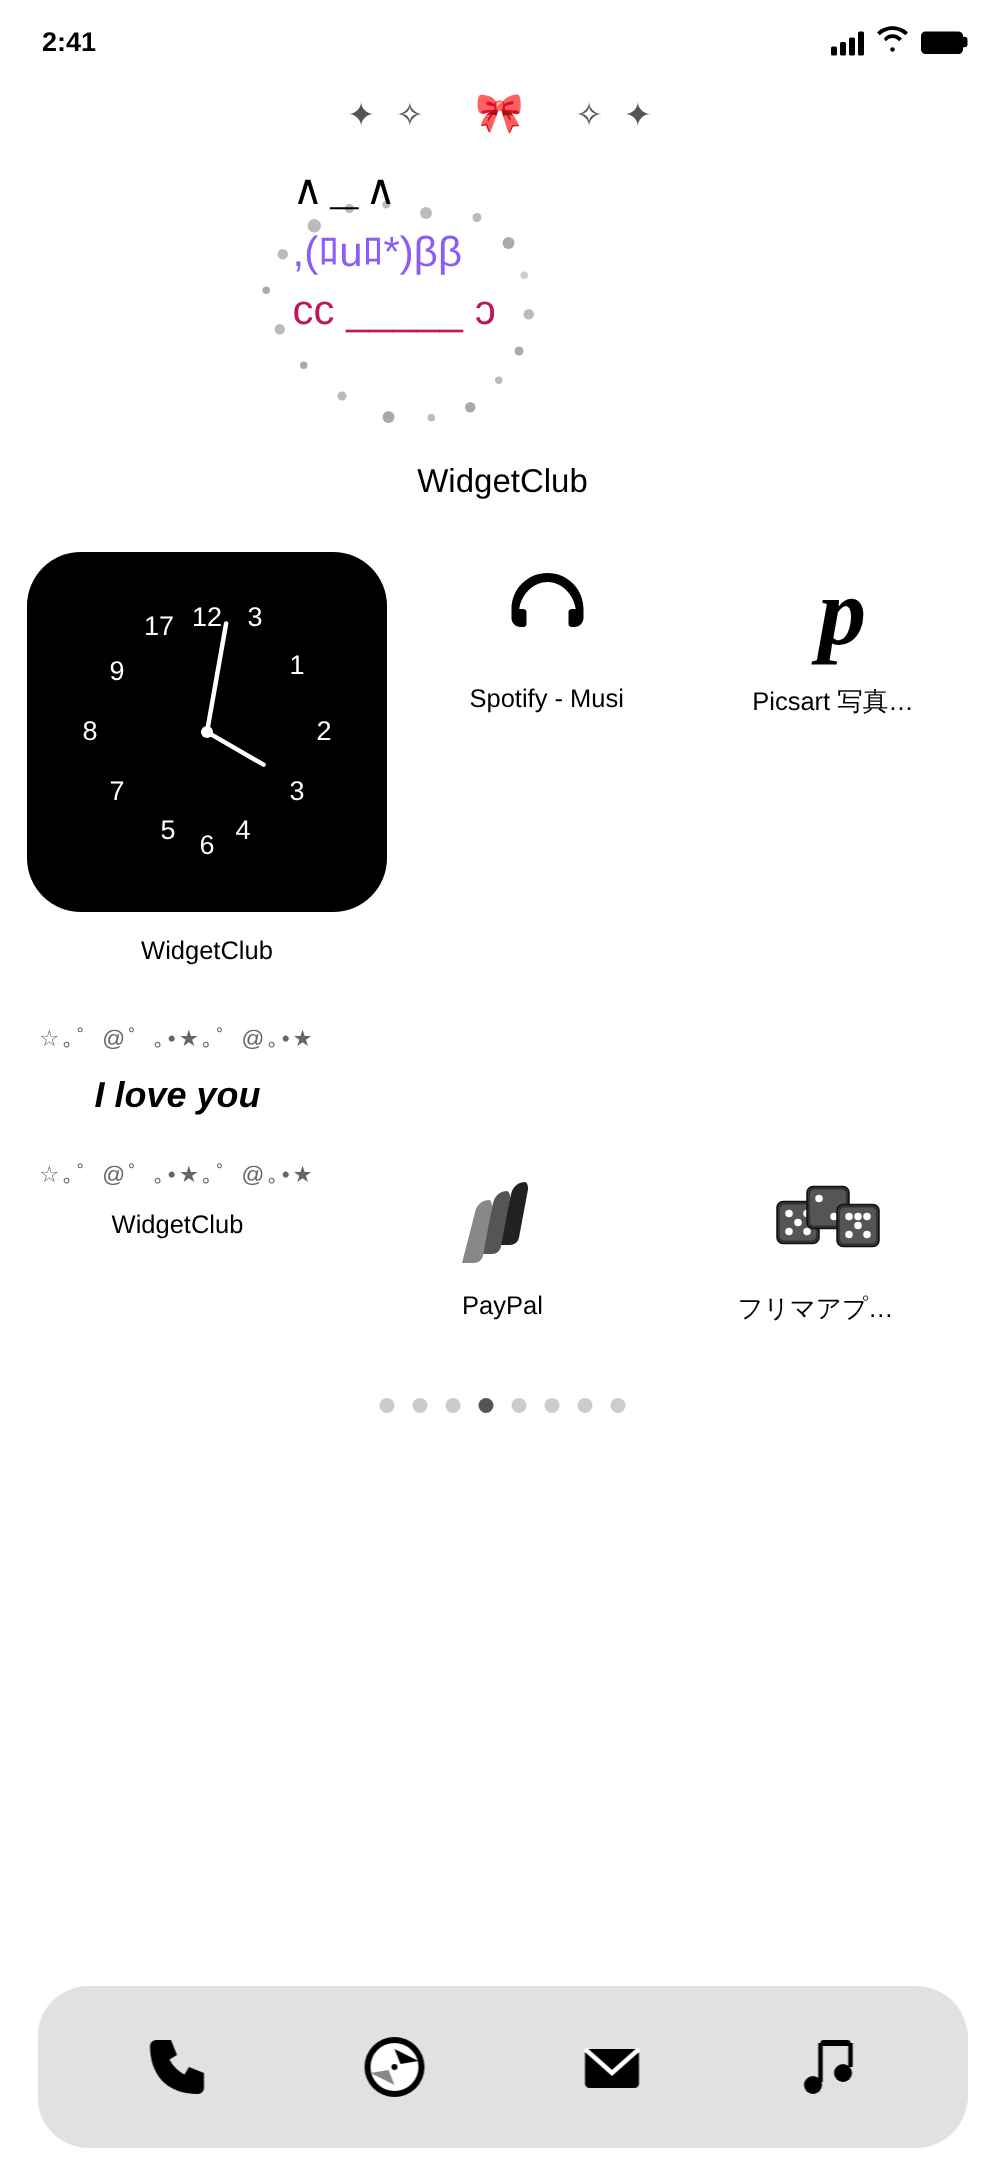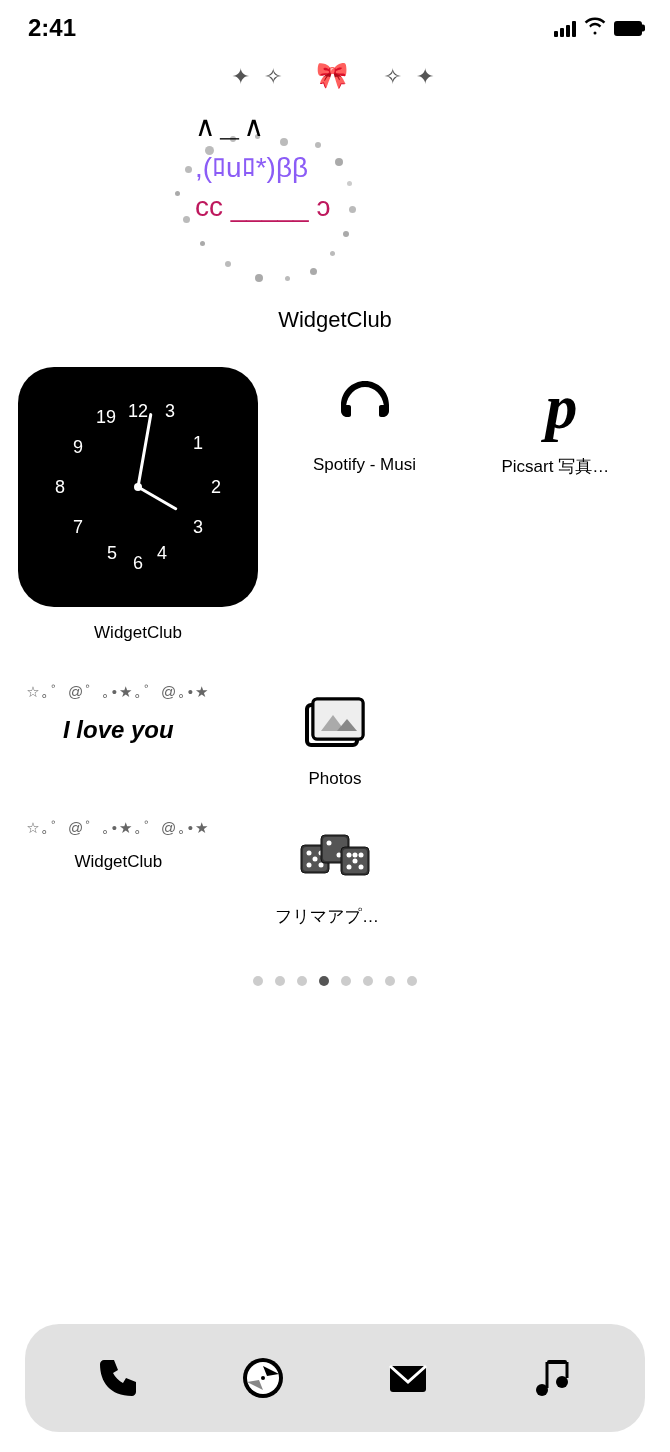--- a/index.html
+++ b/index.html
@@ -15,21 +15,21 @@
 
     
     .status-bar {
       display: flex;
       justify-content: space-between;
       align-items: center;
       padding: 14px 28px 8px;
       height: 50px;
     }
     .status-time {
-      font-size: 24px;
+      font-size: 18px;
       font-weight: 600;
       color: #000;
     }
     .status-icons {
       display: flex;
       align-items: center;
       gap: 8px;
     }
     .signal-bars {
       display: flex;
@@ -346,21 +346,21 @@
         <span class="clock-number" style="top:12%;left:50%;">12</span>
         <span class="clock-number" style="top:28%;left:80%;">1</span>
         <span class="clock-number" style="top:50%;left:89%;">2</span>
         <span class="clock-number" style="top:70%;left:80%;">3</span>
         <span class="clock-number" style="top:83%;left:62%;">4</span>
         <span class="clock-number" style="top:88%;left:50%;">6</span>
         <span class="clock-number" style="top:83%;left:37%;">5</span>
         <span class="clock-number" style="top:70%;left:20%;">7</span>
         <span class="clock-number" style="top:50%;left:11%;">8</span>
         <span class="clock-number" style="top:30%;left:20%;">9</span>
-        <span class="clock-number" style="top:15%;left:34%;">19</span>
+        <span class="clock-number" style="top:15%;left:34%;">17</span>
         <span class="clock-number" style="top:12%;left:66%;">3</span>
 
         <div class="clock-hand-minute" style="transform:translateX(-50%) rotate(10deg);"></div>
         <div class="clock-hand-hour" style="height:45px; transform:translateX(-50%) rotate(120deg);"></div>
         <div class="clock-center"></div>
       </div>
     </div>
     <div class="app-label" style="color:#000;font-size:17px;margin-top:8px;">WidgetClub</div>
   </div>
 
@@ -368,43 +368,39 @@
 </div>
 
 <div style="display:grid;grid-template-columns:1fr 1fr 1fr;padding:10px 10px 0;">
 
   <div class="decoration-widget">
     <div class="stars-deco">☆｡゜@゜｡•★｡゜@｡•★</div>
     <div class="i-love-you">I love you</div>
   </div>
 
 
-  <div class="app-item">
-    <div class="app-icon">
-      <svg width="68" height="68" viewBox="0 0 68 68">
-
-        <rect x="6" y="18" width="50" height="40" rx="4" fill="none" stroke="#000" stroke-width="4"></rect>
-        <rect x="12" y="12" width="50" height="40" rx="4" fill="#fff" stroke="#000" stroke-width="3"></rect>
-
-        <rect x="12" y="12" width="50" height="40" rx="4" fill="#eee" stroke="#000" stroke-width="3"></rect>
-        <polygon points="20,44 32,28 44,44" fill="#aaa"></polygon>
-        <polygon points="36,44 46,32 56,44" fill="#888"></polygon>
-      </svg>
-    </div>
-    <div class="app-label">Photos</div>
-  </div>
 </div>
 
 <div style="display:grid;grid-template-columns:1fr 1fr 1fr;padding:0 10px 10px;">
 
   <div class="decoration-widget">
     <div class="stars-deco">☆｡゜@゜｡•★｡゜@｡•★</div>
     <div class="app-label">WidgetClub</div>
   </div>
 
+  <div class="app-item">
+    <div class="app-icon">
+      <svg width="65" height="70" viewBox="0 0 65 70">
+        <path d="M48 10C44 10 40.5 12.5 39 17L30 52h8c3 0 5.5-2 6-5l6-32c.3-1.5-.5-5-2-5z" fill="#222"></path>
+        <path d="M36 16C32 16 28.5 18.5 27 23L18 58h8c3 0 5.5-2 6-5L38 21c.3-1.5-.5-5-2-5z" fill="#555"></path>
+        <path d="M24 22C20 22 16.5 24.5 15 29L6 64h8c3 0 5.5-2 6-5L26 27c.3-1.5-.5-5-2-5z" fill="#888"></path>
+      </svg>
+    </div>
+    <div class="app-label">PayPal</div>
+  </div>
 
   <div class="app-item">
     <div class="app-icon">
       <svg width="72" height="64" viewBox="0 0 72 64">
 
         <rect x="2" y="20" width="28" height="28" rx="4" fill="#333" stroke="#111" stroke-width="1"></rect>
         <rect x="4" y="22" width="24" height="24" rx="3" fill="#555"></rect>
         <circle cx="10" cy="28" r="2.5" fill="#fff"></circle>
         <circle cx="10" cy="40" r="2.5" fill="#fff"></circle>
         <circle cx="22" cy="28" r="2.5" fill="#fff"></circle>

